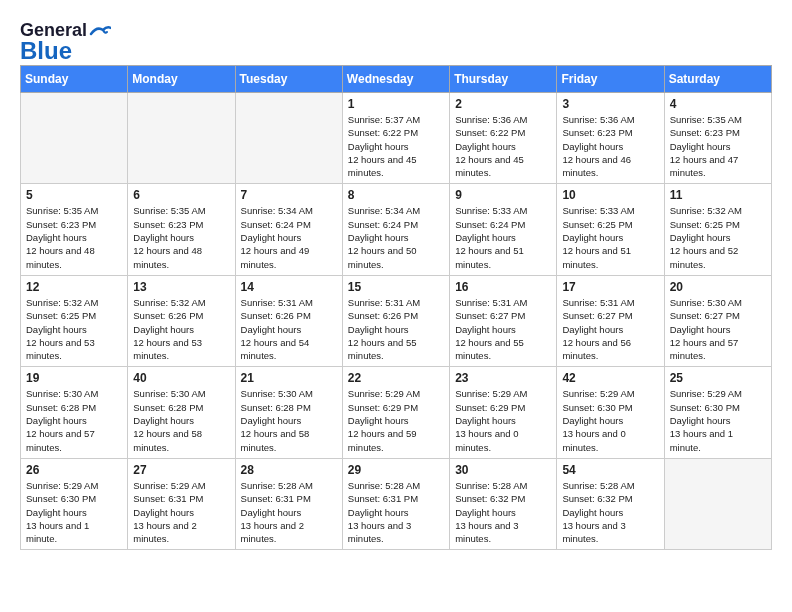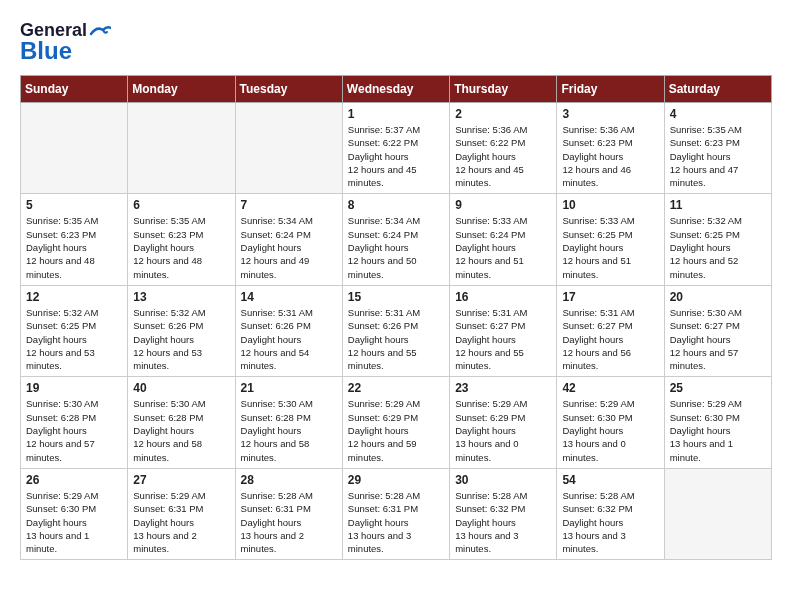--- a/index.html
+++ b/index.html
@@ -7,21 +7,20 @@
       font-family: Arial, sans-serif;
       background: #fff;
       width: 792px;
       min-height: 612px;
       padding: 20px;
     }
     .header {
       display: flex;
       justify-content: space-between;
       align-items: flex-start;
-      margin-bottom: 10px;
     }
     .logo {
       display: flex;
       flex-direction: column;
       align-items: flex-start;
     }
     .logo-row {
       display: flex;
       align-items: center;
     }
@@ -37,21 +36,21 @@
     .location-title {
       font-size: 16px;
       color: #1a1a2e;
     }
     table {
       width: 100%;
       border-collapse: collapse;
       table-layout: fixed;
     }
     th {
-      background-color: #7f1d1d;
+      background-color: #3b82f6;
       color: #fff;
       font-size: 12px;
       font-weight: bold;
       padding: 6px 4px;
       text-align: left;
       border: 1px solid #aaa;
     }
     td {
       vertical-align: top;
       border: 1px solid #ccc;

